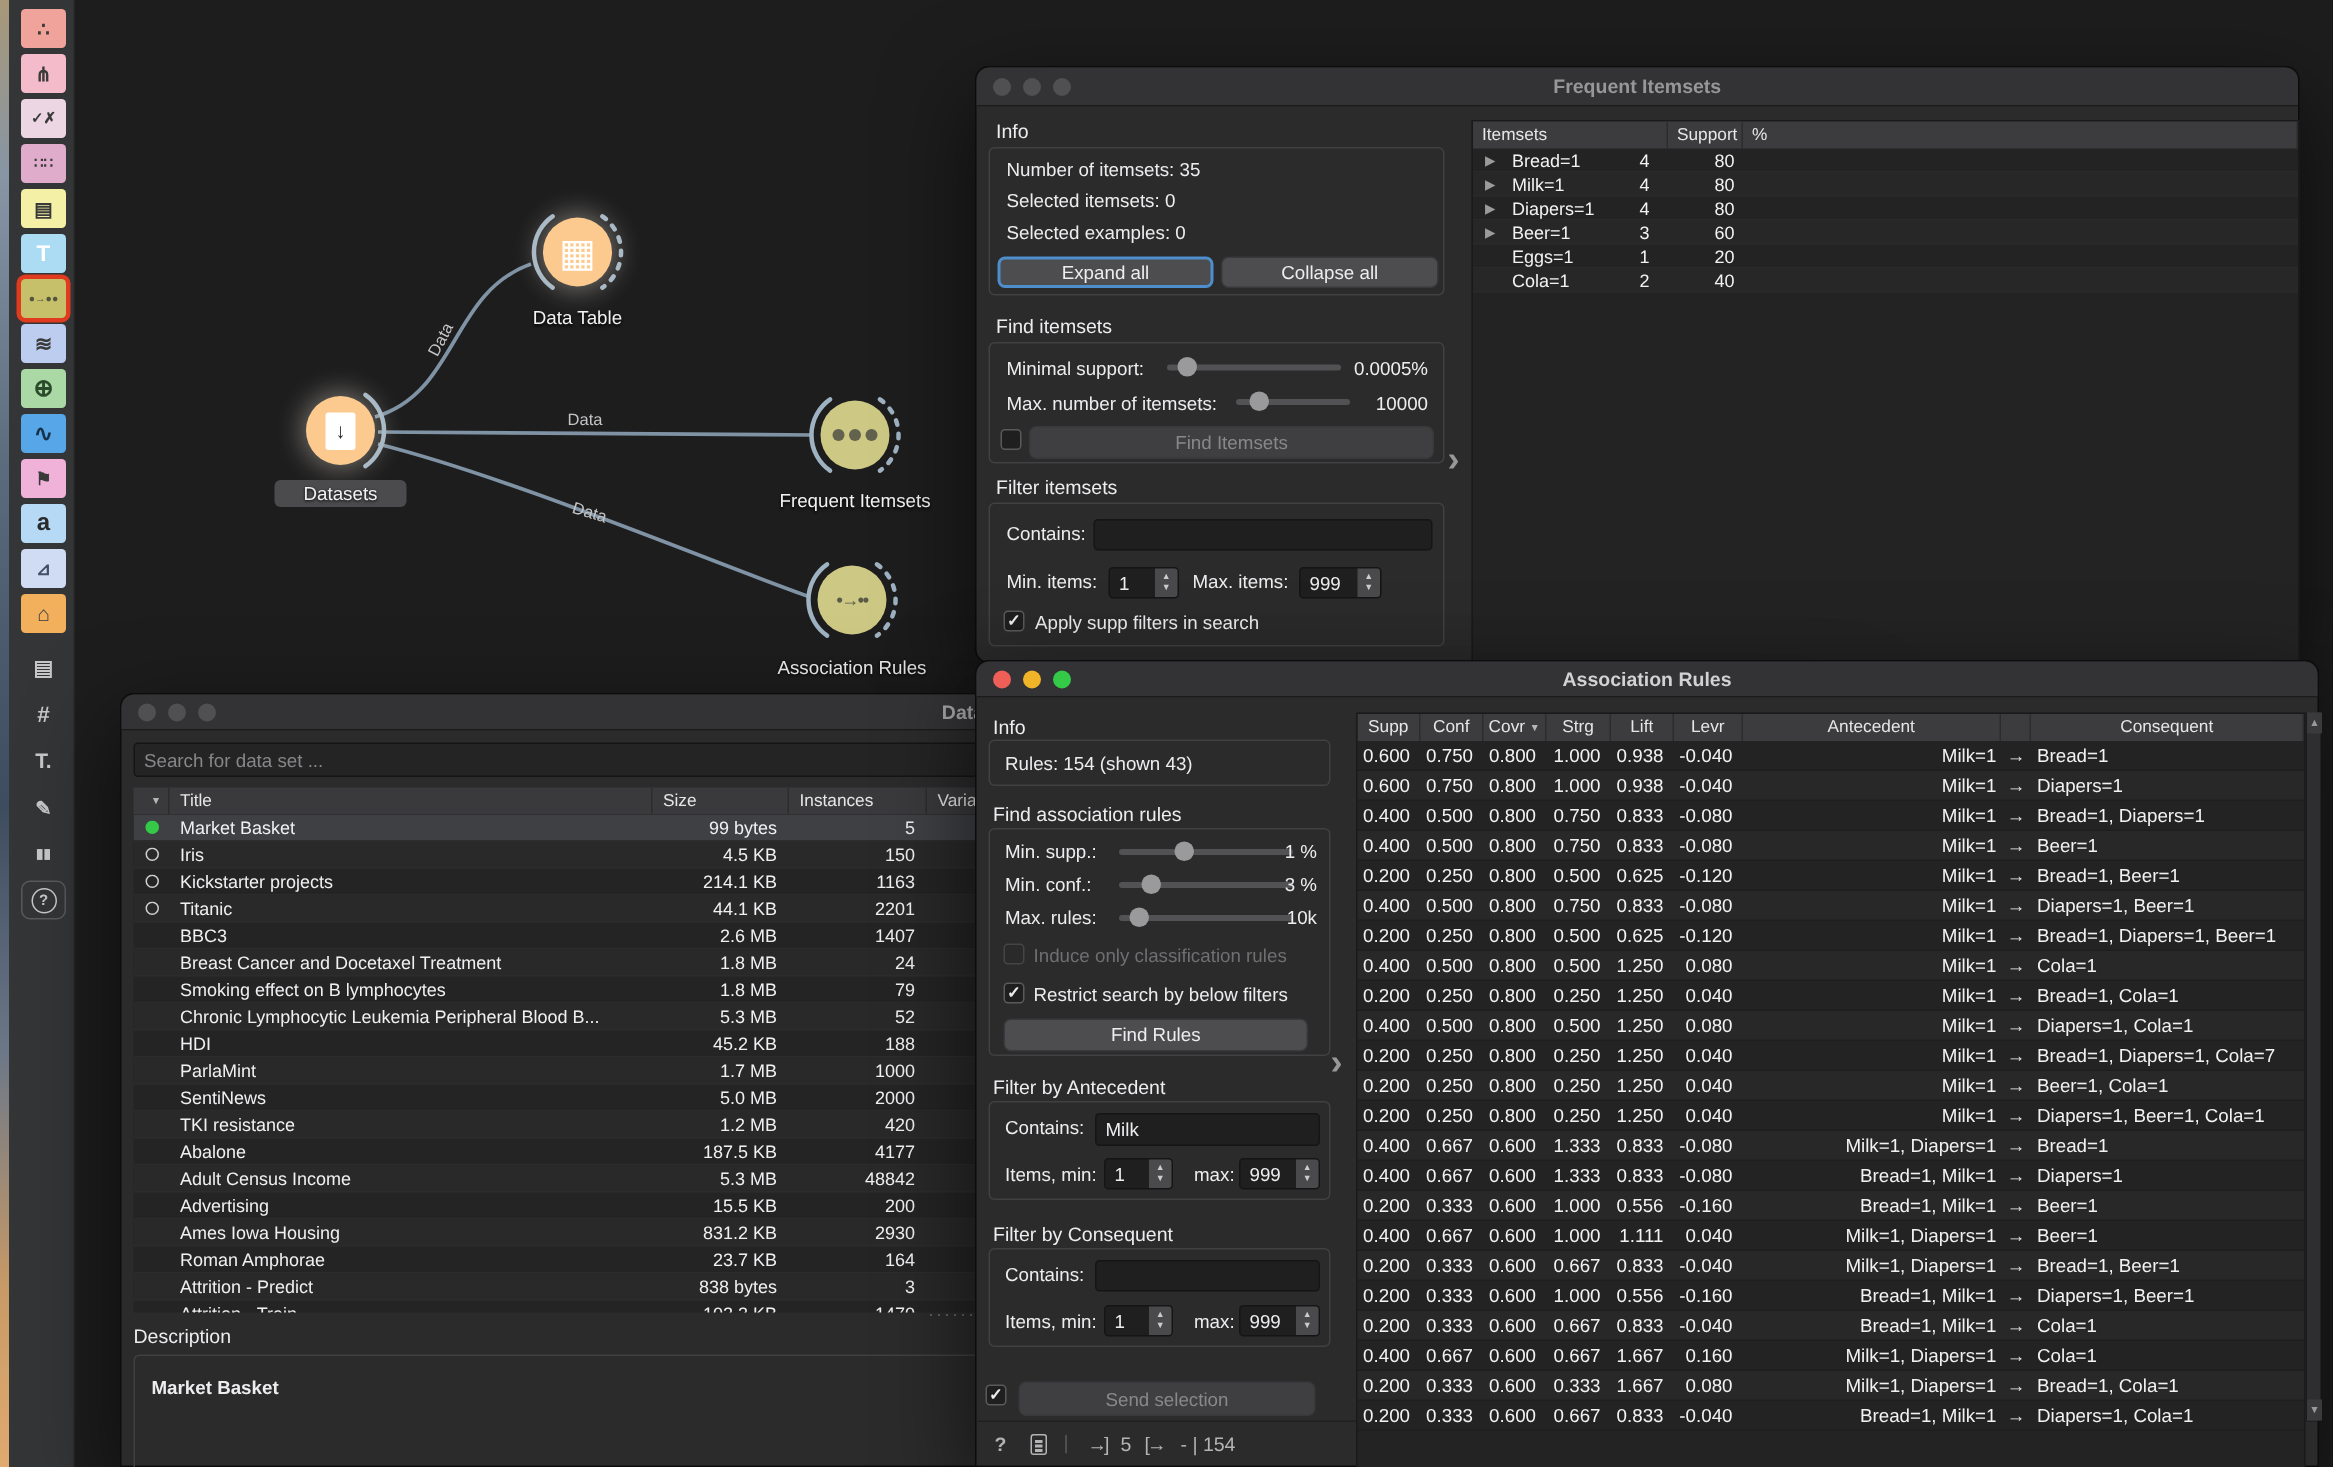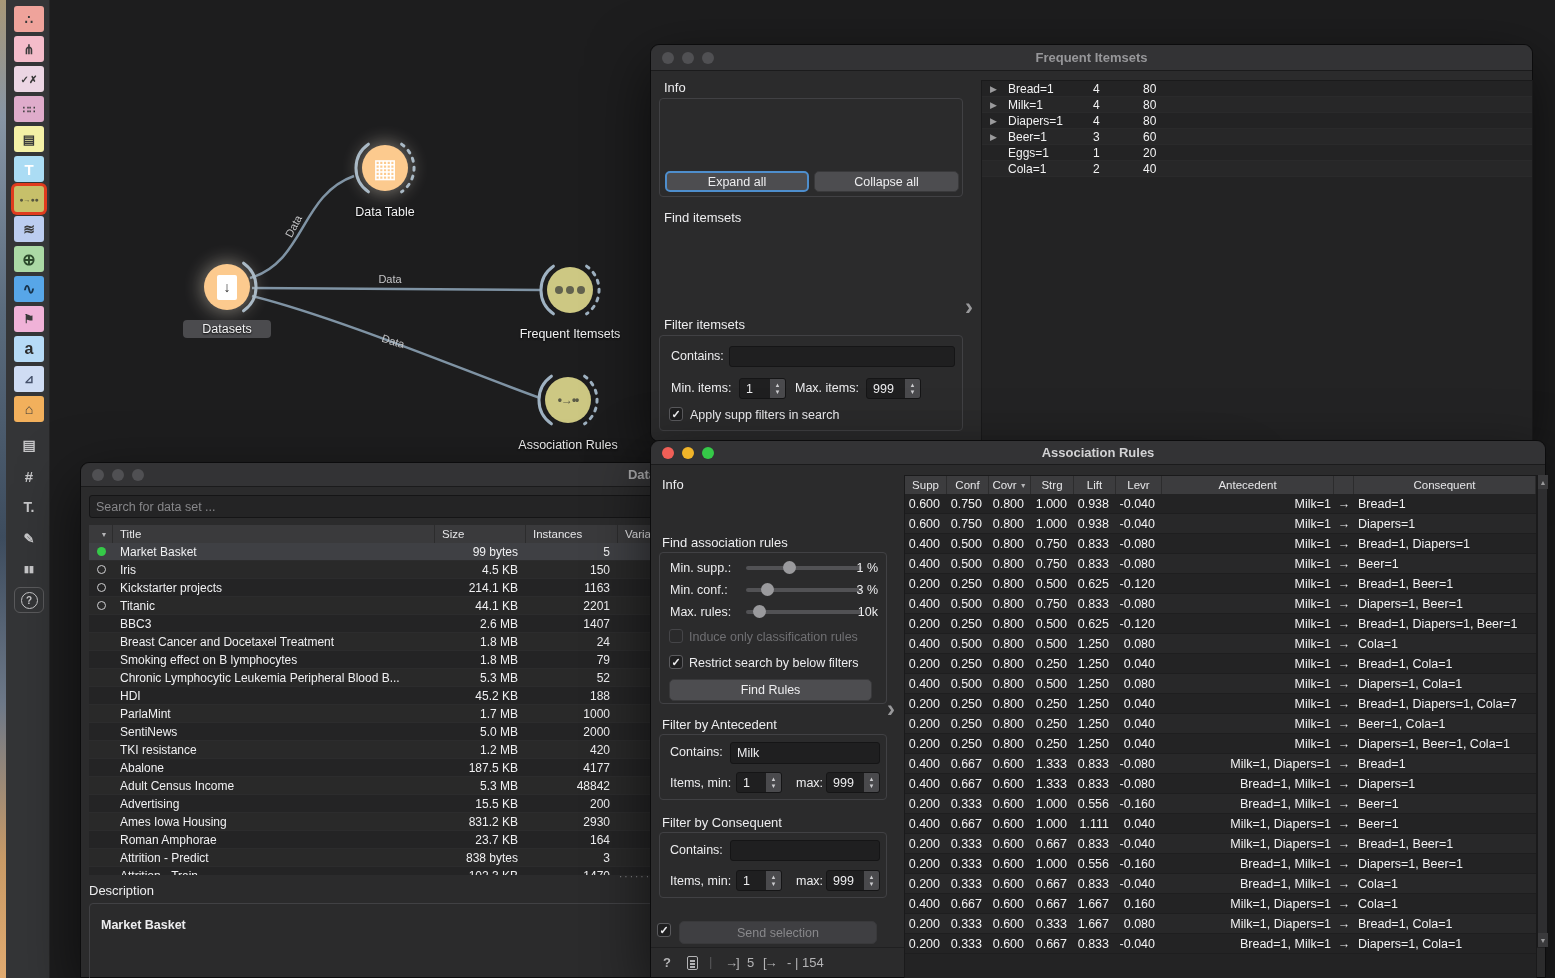--- a/index.html
+++ b/index.html
@@ -257,25 +257,49 @@
       <div class="lights">
         <span class="light" style="background:#505053"></span>
         <span class="light" style="background:#505053"></span>
         <span class="light" style="background:#505053"></span>
       </div>
       <div class="wtitle">Frequent Itemsets</div>
     </div>
 
     <div class="gb-label" style="left:13px;top:35px">Info</div>
     <div class="groupbox" style="left:8px;top:53px;width:304px;height:99px">
+      <div>
+
+          <div class="lbl" style="position:static;margin:7px 0 0 11px">Number of itemsets: 35</div>
+
+          <div class="lbl" style="position:static;margin:7px 0 0 11px">Selected itemsets: 0</div>
+
+          <div class="lbl" style="position:static;margin:7px 0 0 11px">Selected examples: 0</div>
+        </div>
       <div class="btn focus" style="left:5px;top:72px;width:144px;height:21px">Expand all</div>
       <div class="btn" style="left:154px;top:72px;width:145px;height:21px">Collapse all</div>
     </div>
 
     <div class="gb-label" style="left:13px;top:165px">Find itemsets</div>
+    <div class="groupbox" style="left:8px;top:183px;width:304px;height:81px">
+      <div class="lbl" style="left:11px;top:10px">Minimal support:</div>
+      <div class="slider" style="left:118px;top:9px;width:116px;height:14px">
+        <div class="track"></div>
+          <div class="handle" style="left:6%"></div>
+      </div>
+      <div class="lbl" style="right:10px;top:10px">0.0005%</div>
+      <div class="lbl" style="left:11px;top:33px">Max. number of itemsets:</div>
+      <div class="slider" style="left:164px;top:32px;width:76px;height:14px">
+        <div class="track"></div>
+          <div class="handle" style="left:12%"></div>
+      </div>
+      <div class="lbl" style="right:10px;top:33px">10000</div>
+      <div class="cb" style="left:7px;top:57px"></div>
+      <div class="btn disabled" style="left:26px;top:55px;width:270px;height:22px">Find Itemsets</div>
+    </div>
 
     <div class="gb-label" style="left:13px;top:272px">Filter itemsets</div>
     <div class="groupbox" style="left:8px;top:290px;width:304px;height:96px">
       <div class="lbl" style="left:11px;top:13px">Contains:</div>
       <input class="tinput" style="left: 69px; top: 10px; width: 226px; height: 21px;" value="">
       <div class="lbl" style="left:11px;top:45px">Min. items:</div>
       <div class="spin" style="left:79px;top:42px;width:47px;height:21px">
         <span class="v">1</span>
           <span class="arr">
             <span>▲</span>
@@ -290,20 +314,25 @@
             <span>▼</span>
           </span>
       </div>
       <div class="cb" style="left:9px;top:71px">✓</div>
       <div class="lbl" style="left:30px;top:72px">Apply supp filters in search</div>
     </div>
 
     <div class="chev" style="left:314px;top:252px">›</div>
 
     <div id="fi-table">
+      <div class="fi-hdr">
+        <div class="c1">Itemsets</div>
+        <div class="c2">Support</div>
+        <div class="c3">%</div>
+      </div>
       <div>
 
           <div class="fi-row">
             <span class="tri">▶</span>
             <span class="c1t">Bread=1</span>
             <span class="c2t">4</span>
             <span class="c3t">80</span>
           </div>
 
           <div class="fi-row">
@@ -570,20 +599,23 @@
     <div class="titlebar">
       <div class="lights">
         <span class="light" style="background:#f05f57"></span>
         <span class="light" style="background:#f0b429"></span>
         <span class="light" style="background:#35c948"></span>
       </div>
       <div class="wtitle">Association Rules</div>
     </div>
 
     <div class="gb-label" style="left:11px;top:36px">Info</div>
+    <div class="groupbox" style="left:8px;top:52px;width:228px;height:31px">
+      <div class="lbl" style="left:10px;top:8px">Rules: 154 (shown 43)</div>
+    </div>
 
     <div class="gb-label" style="left:11px;top:94px">Find association rules</div>
     <div class="groupbox" style="left:8px;top:111px;width:228px;height:152px">
       <div class="lbl" style="left:10px;top:8px">Min. supp.:</div>
       <div class="slider" style="left:86px;top:8px;width:116px;height:14px">
           <div class="track"></div>
           <div class="handle" style="left:32%"></div>
         </div>
       <div class="lbl" style="right:8px;top:8px">1 %</div>
       <div class="lbl" style="left:10px;top:30px">Min. conf.:</div>

